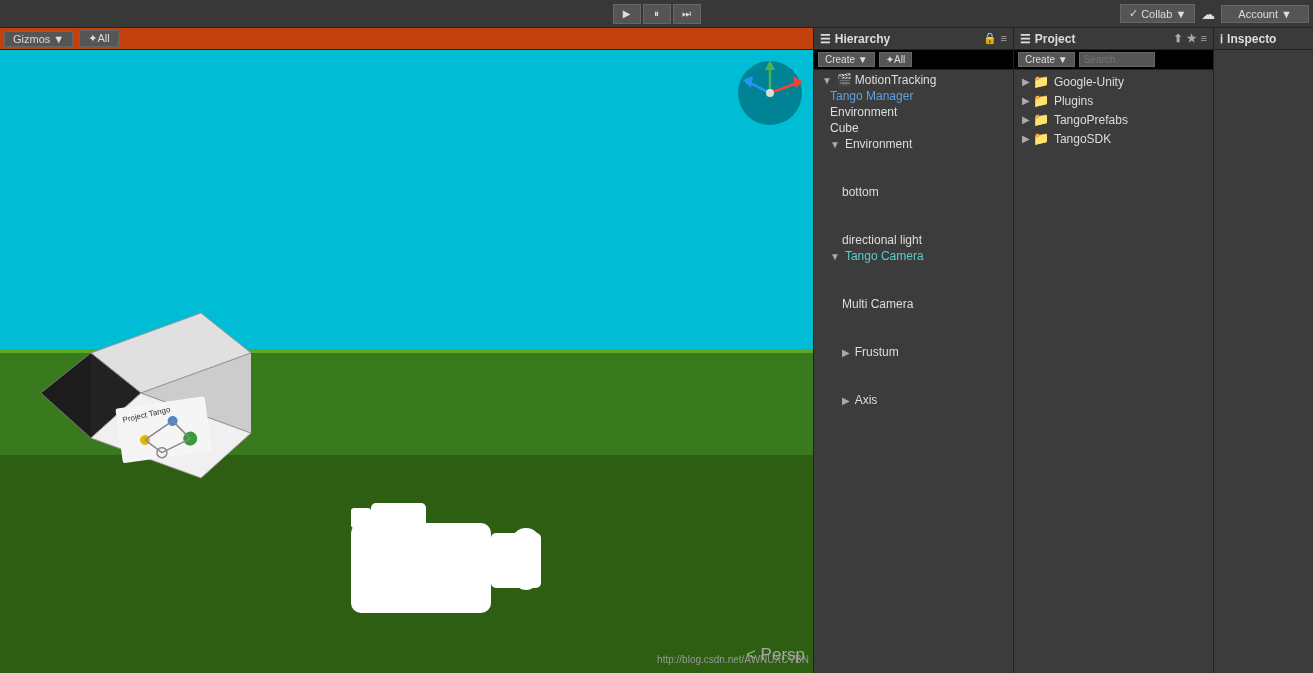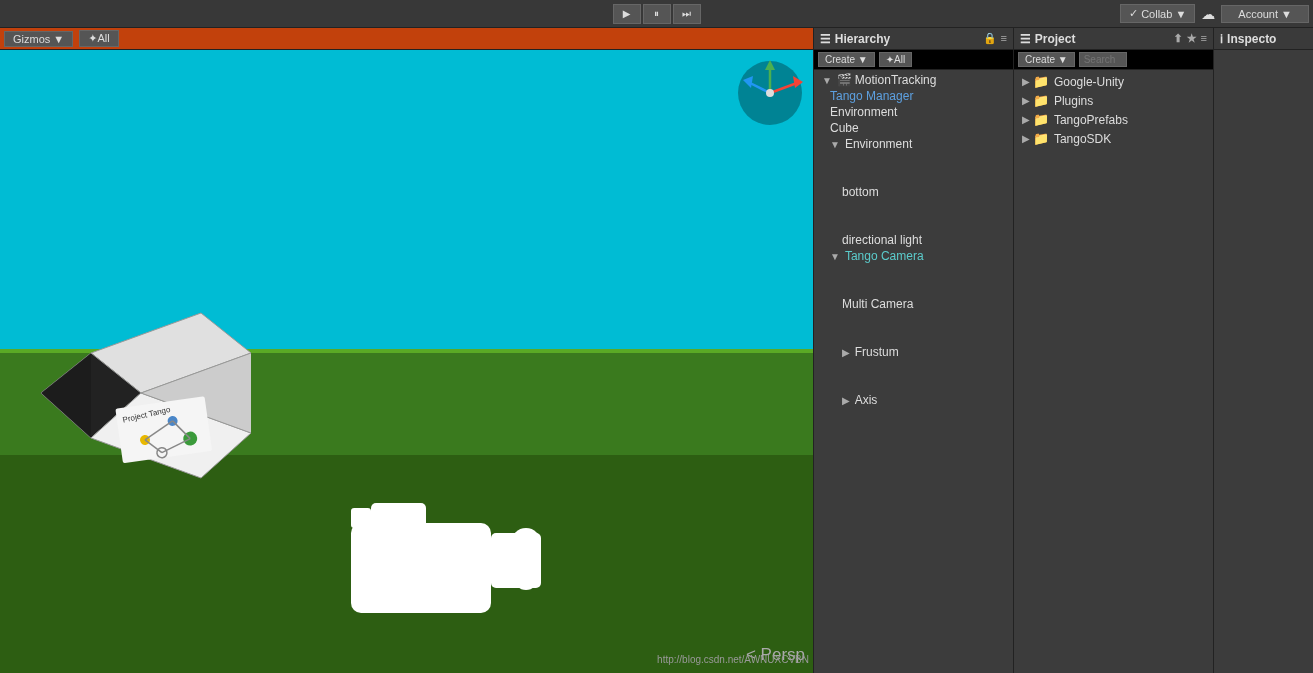--- a/index.html
+++ b/index.html
@@ -449,21 +449,21 @@
           <span>Project</span>
         </div>
         <div class="panel-header-icons">
           <span class="panel-icon">⬆</span>
           <span class="panel-icon">★</span>
           <span class="panel-icon">≡</span>
         </div>
       </div>
       <div class="panel-toolbar">
         <button class="small-btn">Create ▼</button>
-        <input type="text" style="background: rgb(85, 85, 85); border: 1px solid rgb(102, 102, 102); color: rgb(221, 221, 221); font-size: 10px; padding: 1px 4px; width: 48px;" placeholder="Search">
+        <input type="text" style="background: rgb(85, 85, 85); border: 1px solid rgb(102, 102, 102); color: rgb(221, 221, 221); font-size: 10px; padding: 1px 4px; width: 76px;" placeholder="Search">
       </div>
       <div class="panel-content">
         <div class="folder-item">
           <span class="folder-arrow">▶</span>
           <span class="folder-icon">📁</span>
           <span>Google-Unity</span>
         </div>
         <div class="folder-item">
           <span class="folder-arrow">▶</span>
           <span class="folder-icon">📁</span>

